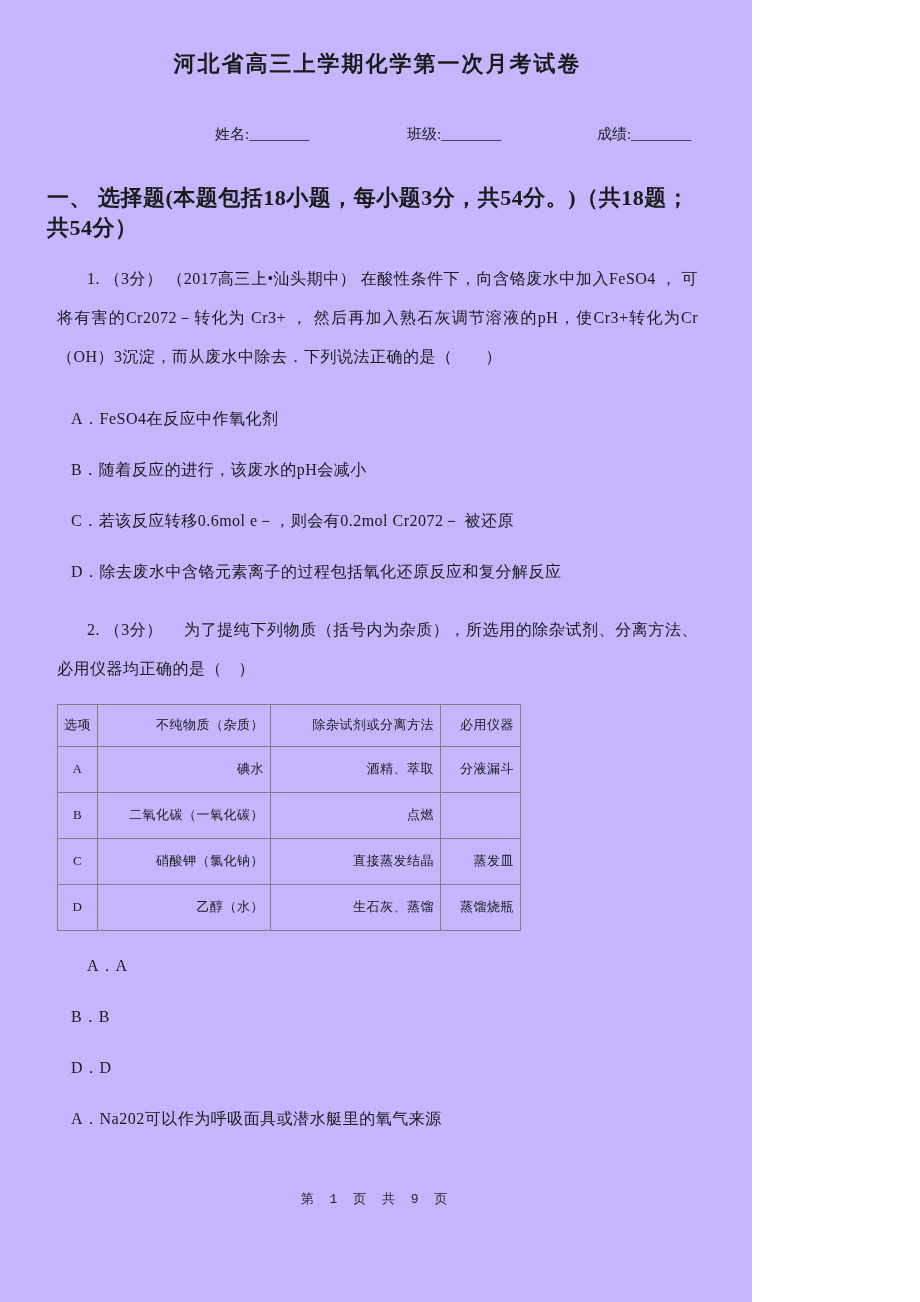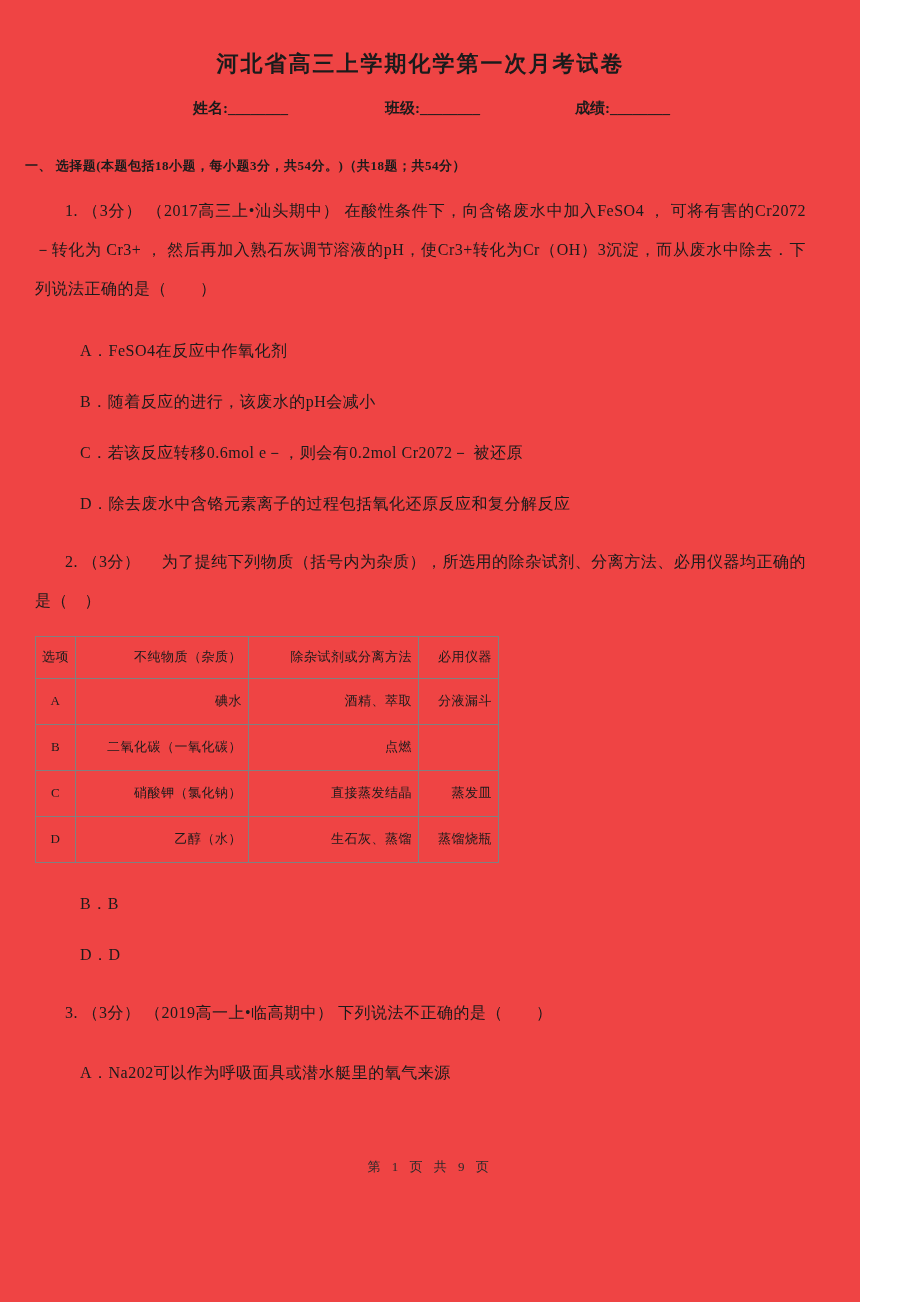--- a/index.html
+++ b/index.html
@@ -4,61 +4,61 @@
 <style>
   html, body { margin: 0; padding: 0; background: #ffffff; }
   body {
     width: 920px; height: 1302px;
     font-family: "Liberation Serif", "DejaVu Serif", serif;
     color: #1b1b1b;
     -webkit-font-smoothing: antialiased;
   }
   .page {
     position: relative;
-    width: 860px; height: 1302px;
+    width: 752px; height: 1302px;
     box-sizing: border-box;
-    padding: 0 54px 0 35px;
+    padding: 0 54px 0 57px;
     overflow: hidden;
-    background: #ef4444;
+    background: #c4b5fd;
   }
   .doc-title {
     margin: 50px 0 0 0;
     text-align: center;
     font-size: 22px;
     font-weight: bold;
     letter-spacing: 2px;
     line-height: 1.3;
   }
   .meta-row {
     position: relative;
     height: 24px;
-    margin-top: 20px;
+    margin-top: 46px;
     font-size: 15px;
-    font-weight: bold;
+    font-weight: normal;
   }
   .meta-field { position: absolute; top: 0; white-space: nowrap; }
   .meta-name  { left: 158px; }
   .meta-class { left: 350px; }
   .meta-score { left: 540px; }
   .section-heading {
     margin: 34px 0 0 -10px;
-    font-size: 13px;
+    font-size: 22px;
     font-weight: bold;
     letter-spacing: 0.5px;
   }
   .q-stem {
     margin: 16px 0 0 0;
     font-size: 16px;
     line-height: 39px;
     text-align: justify;
     text-indent: 30px;
     letter-spacing: 0.5px;
   }
   .opt {
-    margin: 30px 0 0 45px;
+    margin: 30px 0 0 14px;
     font-size: 16px;
     line-height: 21px;
     letter-spacing: 0.5px;
   }
   .opt-first { margin-top: 32px; }
   .q2-stem { margin-top: 28px; }
   .purify-table {
     border-collapse: collapse;
     margin-top: 16px;
     table-layout: fixed;
@@ -79,25 +79,26 @@
   .col-opt   { width: 38px; }
   .col-subst { width: 173px; }
   .col-method{ width: 170px; }
   .col-instr { width: 80px; }
   .cell-center { text-align: center !important; }
   .head-subst, .head-method, .head-instr { text-align: right; }
   .answer-opt { margin: 24px 0 0 30px; }
   .q3-stem { margin-top: 28px; }
   .page-footer {
     position: absolute;
-    left: 0; right: 0; top: 1158px;
+    left: 0; right: 0; top: 1190px;
     text-align: center;
     font-size: 13px;
     letter-spacing: 4px;
     color: #2a2a2a;
+    font-family: Liberation Mono, monospace;
   }
 </style>
 </head>
 <body>
 
 <div class="page">
 
   <h1 class="doc-title">河北省高三上学期化学第一次月考试卷</h1>
 
   <div class="meta-row">
@@ -151,22 +152,22 @@
       </tr>
       <tr>
         <td class="cell-center">D</td>
         <td>乙醇（水）</td>
         <td>生石灰、蒸馏</td>
         <td>蒸馏烧瓶</td>
       </tr>
     </tbody>
   </table>
 
+  <p class="opt answer-opt">A．A</p>
   <p class="opt">B．B</p>
   <p class="opt">D．D</p>
 
-  <p class="q-stem q3-stem">3. （3分） （2019高一上•临高期中） 下列说法不正确的是（　　）</p>
 
   <p class="opt">A．Na202可以作为呼吸面具或潜水艇里的氧气来源</p>
 
   <div class="page-footer">第 1 页 共 9 页</div>
 
 </div>
 
 </body></html>

